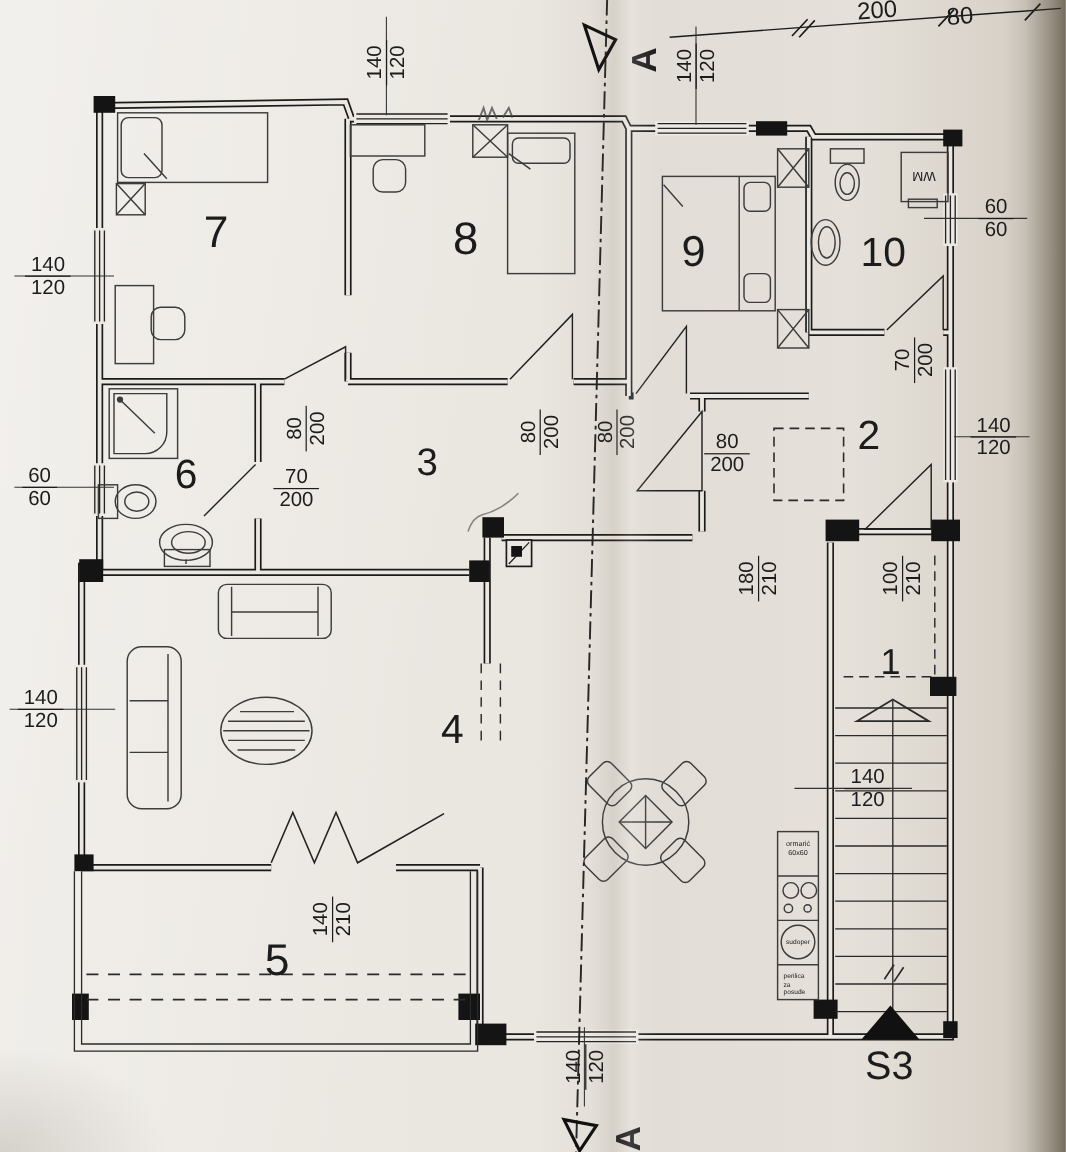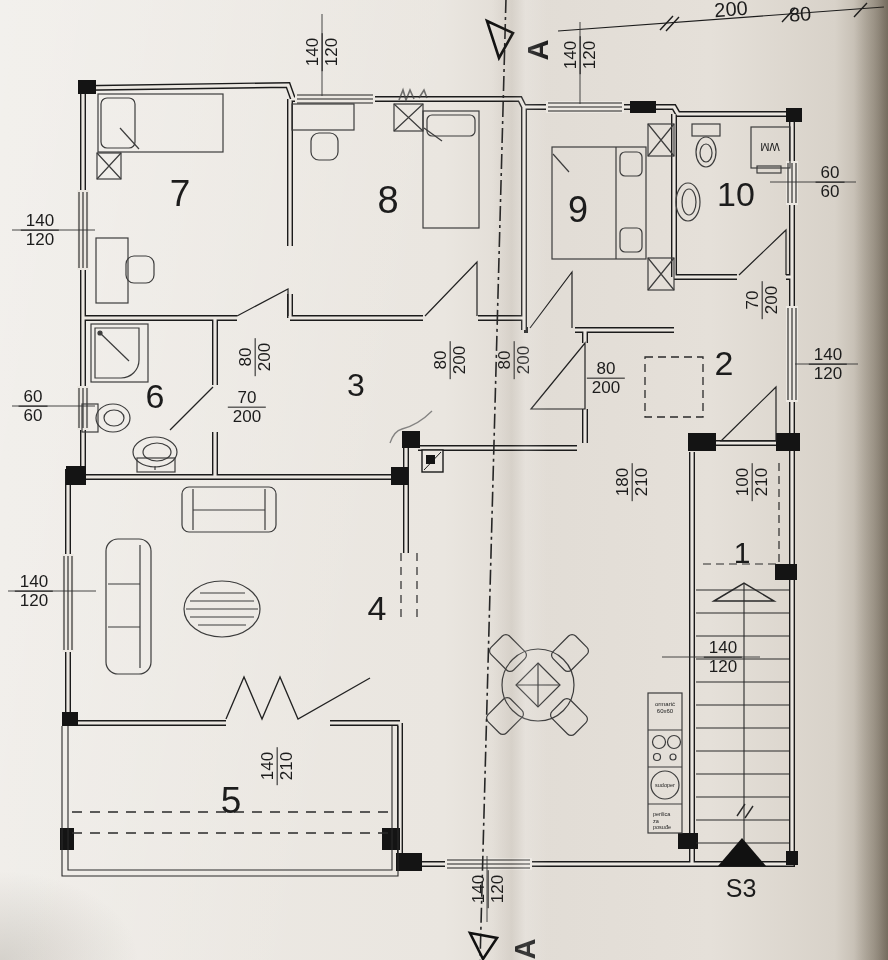--- a/index.html
+++ b/index.html
@@ -286,28 +286,28 @@
 
 <span class="lbl room-no" style="left:742px;top:553px;font-size:30px;">1</span>
 <span class="lbl room-no" style="left:724px;top:363px;">2</span>
 <span class="lbl room-no" style="left:356px;top:385px;font-size:32px;">3</span>
 <span class="lbl room-no" style="left:377px;top:608px;">4</span>
 <span class="lbl room-no" style="left:231px;top:800px;font-size:37px;">5</span>
 <span class="lbl room-no" style="left:155px;top:396px;">6</span>
 <span class="lbl room-no" style="left:180px;top:193px;font-size:37px;">7</span>
 <span class="lbl room-no" style="left:388px;top:200px;font-size:38px;">8</span>
 <span class="lbl room-no" style="left:578px;top:210px;font-size:36px;">9</span>
-<span class="lbl room-no" style="left:736px;top:194px;">10</span>
+<span class="lbl room-no" style="left:736px;top:211px;">10</span>
 
 <span class="lbl" style="left:731px;top:9px;font-size:20px;transform:translate(-50%,-50%) rotate(-4deg);">200</span>
 <span class="lbl" style="left:800px;top:14px;font-size:20px;transform:translate(-50%,-50%) rotate(-4deg);">80</span>
 
 <span class="lbl rotL" style="left:538px;top:50px;font-size:29px;font-weight:600;">A</span>
 <span class="lbl rotL" style="left:525px;top:949px;font-size:29px;font-weight:600;">A</span>
-<span class="lbl" style="left:741px;top:888px;font-size:25px;">S3</span>
+<span class="lbl" style="left:741px;top:888px;font-size:33px;">S3</span>
 
 <span class="lbl rot180" style="left:770px;top:146px;font-size:11px;">WM</span>
 
 <div class="frac" style="left:40px;top:230px;">
       <span class="num">140</span>
       <span class="den">120</span>
     </div>
 <div class="frac" style="left:33px;top:406px;">
       <span class="num">60</span>
       <span class="den">60</span>

